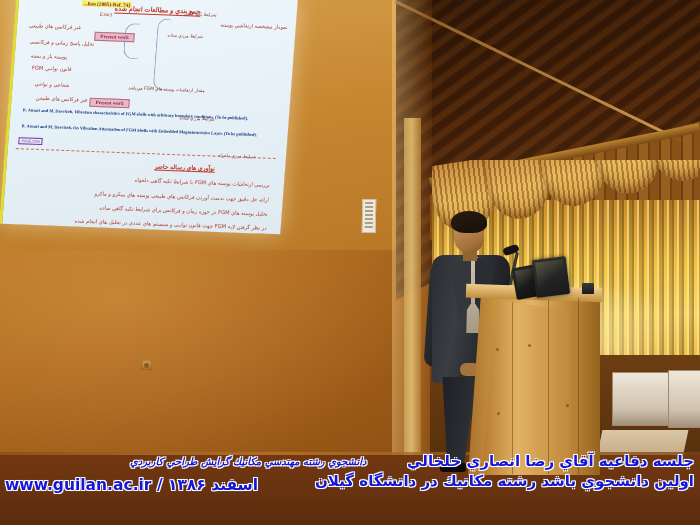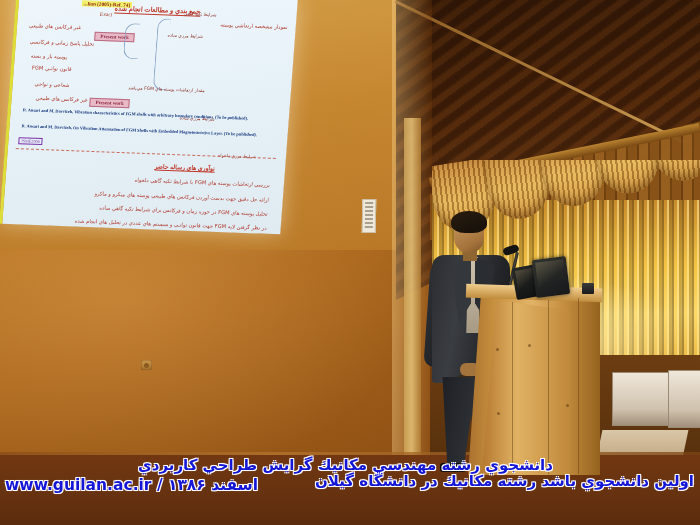--- a/index.html
+++ b/index.html
@@ -277,21 +277,21 @@
   .cap-line{
     position:absolute;direction:rtl;white-space:nowrap;
     font-family:"DejaVu Sans",sans-serif;font-weight:bold;
     color:#1516d6;
     text-shadow:
       -1px -1px 0 #fff, 1px -1px 0 #fff, -1px 1px 0 #fff, 1px 1px 0 #fff,
       0 0 2px #ffffff;
   }
   .cap-r1{right:6px;top:2px;font-size:15px;letter-spacing:.3px;}
   .cap-r2{right:6px;top:22px;font-size:15px;letter-spacing:.3px;}
-  .cap-l1{left:138px;top:6px;font-size:15px;}
+  .cap-l1{left:130px;top:6px;font-size:10px;font-style:italic;}
   .cap-l2{left:5px;top:26px;font-size:15.5px;direction:ltr;
     font-family:"DejaVu Sans",sans-serif;}
 </style>
 </head>
 <body>
 
 <div id="stage">
 
   <div class="wall-left"></div>
   <div class="wall-left-upper"></div>
@@ -470,18 +470,19 @@
 
   <div class="laptop-b">
     <div class="screen-gloss"></div>
   </div>
   <div class="laptop-a">
     <div class="screen-gloss"></div>
   </div>
   <div class="small-box"></div>
 
   <div class="caption">
+    <div class="cap-line cap-r1">جلسه  دفاعيه آقاي رضا انصاري خلخالي</div>
     <div class="cap-line cap-r2">اولين دانشجوي باشد  رشته مكانيك در دانشگاه گيلان</div>
     <div class="cap-line cap-l1">دانشجوي رشته مهندسي مكانيك گرايش طراحي كاربردي</div>
     <div class="cap-line cap-l2">www.guilan.ac.ir / ۱۳۸۶ اسفند</div>
   </div>
 
 </div>
 
 </body></html>

